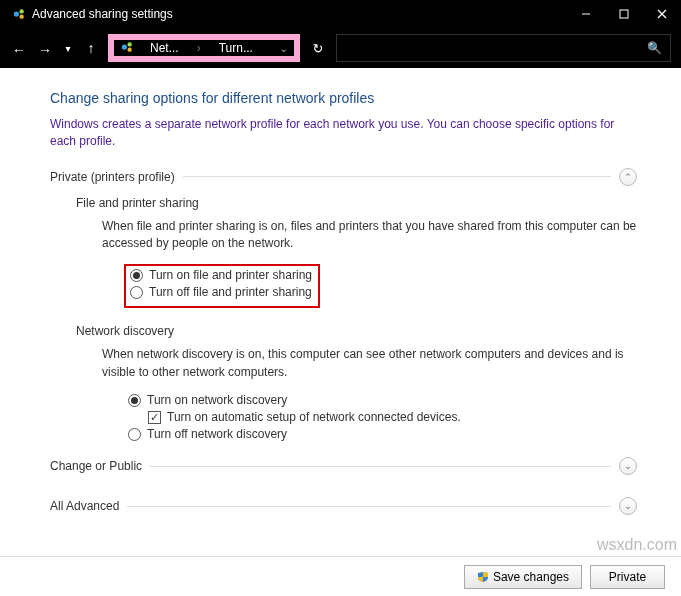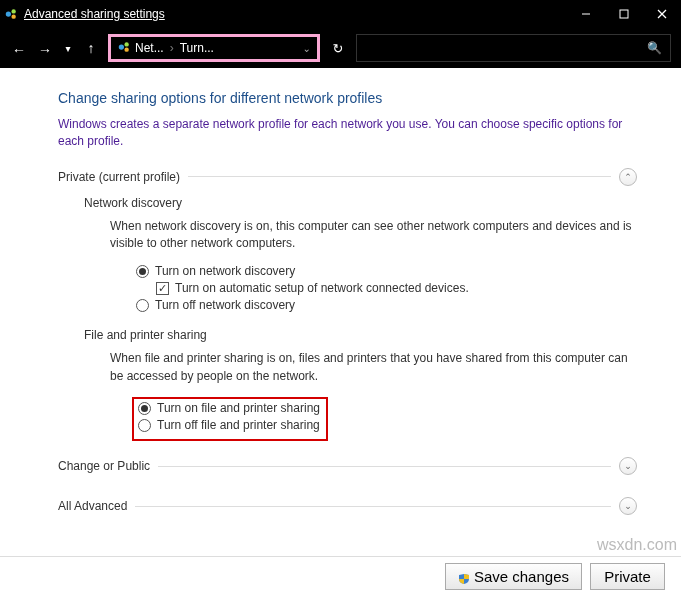--- a/index.html
+++ b/index.html
@@ -1,34 +1,34 @@
 <!DOCTYPE html>
 <html><head>
   <meta charset="utf-8">
   <style>
     * { margin: 0; padding: 0; box-sizing: border-box; font-family: "Segoe UI", Tahoma, sans-serif; }
     body { width: 681px; height: 596px; background: #fff; overflow: hidden; position: relative; }
     
-    .titlebar { background: #000; height: 28px; display: flex; align-items: center; color: #fff; font-size: 12px; padding-left: 4px; text-decoration: underline; }
+    .titlebar { background: #000; height: 28px; display: flex; align-items: center; color: #fff; font-size: 12px; padding-left: 12px; }
     .titlebar .app-icon { width: 14px; height: 14px; margin-right: 6px; display: inline-flex; }
     .titlebar .spacer { flex: 1; }
     .win-controls { display: flex; height: 100%; }
     .win-btn { width: 38px; display: flex; align-items: center; justify-content: center; color: #fff; cursor: default; }
     
     .navbar { background: #000; height: 40px; display: flex; align-items: center; padding: 0 10px; gap: 8px; }
     .nav-arrow { color: #fff; font-size: 14px; width: 18px; text-align: center; cursor: default; }
     .nav-caret { color: #fff; font-size: 10px; width: 12px; text-align: center; }
-    .addressbar { background: #000; border: 3px solid #f9a8d4; height: 28px; width: 212px; display: flex; align-items: center; color: #fff; font-size: 12px; padding: 0 6px; gap: 4px; }
+    .addressbar { background: #000; border: 6px solid #f9a8d4; height: 28px; width: 192px; display: flex; align-items: center; color: #fff; font-size: 12px; padding: 0 6px; gap: 16px; }
     .addressbar .crumb { white-space: nowrap; }
     .addressbar .sep { color: #777; margin: 0 2px; }
     .addressbar .dd { margin-left: auto; color: #aaa; font-size: 10px; }
     .refresh { color: #fff; width: 20px; text-align: center; font-size: 13px; }
     .searchbar { background: #000; border: 1px solid #333; height: 28px; flex: 1; display: flex; align-items: center; padding: 0 8px; color: #888; justify-content: flex-end; font-size: 12px; }
     
-    .content { padding: 22px 44px 10px 50px; font-size: 12px; color: #333; margin-left: 8px; }
+    .content { padding: 22px 44px 10px 50px; font-size: 12px; color: #333; }
     .heading { color: #1e4f8a; font-size: 14px; margin-bottom: 10px; }
     .description { color: #4c1d95; margin-bottom: 18px; line-height: 1.4; }
     
     .section-header { display: flex; align-items: center; margin-bottom: 10px; }
     .section-title { color: #333; font-size: 12px; white-space: nowrap; }
     .section-line { flex: 1; height: 1px; background: #ddd; margin: 0 8px; }
     .collapse-btn { width: 18px; height: 18px; border: 1px solid #bbb; border-radius: 50%; display: flex; align-items: center; justify-content: center; color: #666; font-size: 9px; cursor: default; background: linear-gradient(#fff,#eee); }
     
     .sub-section { margin-left: 26px; margin-bottom: 16px; }
     .sub-title { color: #333; margin-bottom: 8px; }
@@ -36,21 +36,21 @@
     .opts { margin-left: 52px; }
     .radio-row { display: flex; align-items: center; gap: 6px; margin-bottom: 3px; }
     .radio { width: 13px; height: 13px; border: 1px solid #555; border-radius: 50%; display: inline-flex; align-items: center; justify-content: center; background: #fff; }
     .radio.checked::after { content: ""; width: 7px; height: 7px; background: #333; border-radius: 50%; display: block; }
     .check-row { display: flex; align-items: center; gap: 6px; margin: 2px 0 3px 20px; }
     .checkbox { width: 13px; height: 13px; border: 1px solid #555; display: inline-flex; align-items: center; justify-content: center; color: #333; font-size: 11px; line-height: 1; background: #fff; }
     
     .highlight-box { border: 2px solid #d40000; padding: 2px 6px 4px 4px; display: inline-block; margin-left: 48px; }
     
     .footer { position: absolute; bottom: 0; left: 0; right: 0; border-top: 1px solid #ddd; height: 40px; display: flex; align-items: center; justify-content: flex-end; padding-right: 16px; gap: 8px; background: #fff; }
-    .btn { border: 1px solid #aaa; background: linear-gradient(#fdfdfd,#e8e8e8); padding: 4px 12px; font-size: 15px; display: inline-flex; align-items: center; gap: 4px; min-width: 75px; justify-content: center; cursor: default; }
+    .btn { border: 1px solid #aaa; background: linear-gradient(#fdfdfd,#e8e8e8); padding: 4px 12px; font-size: 12px; display: inline-flex; align-items: center; gap: 4px; min-width: 75px; justify-content: center; cursor: default; }
     .shield { width: 12px; height: 12px; }
     .watermark { position: absolute; right: 4px; bottom: 42px; font-size: 16px; color: #bbb; }
   </style>
 </head>
 <body>
 
 <div class="titlebar">
   <span class="app-icon">
     <svg viewBox="0 0 16 16">
         <circle cx="5" cy="8" r="3" fill="#3aa0e0"></circle>
@@ -100,55 +100,55 @@
   <div class="searchbar">
     <span>🔍</span>
   </div>
 </div>
 
 <div class="content">
   <div class="heading">Change sharing options for different network profiles</div>
   <div class="description">Windows creates a separate network profile for each network you use. You can choose specific options for each profile.</div>
 
   <div class="section-header">
-    <span class="section-title">Private (current profile)</span>
+    <span class="section-title">Private (printers profile)</span>
     <span class="section-line"></span>
     <span class="collapse-btn">⌃</span>
+  </div>
+
+  <div class="sub-section">
+    <div class="sub-title">File and printer sharing</div>
+    <div class="sub-desc">When file and printer sharing is on, files and printers that you have shared from this computer can be accessed by people on the network.</div>
+    <div class="highlight-box">
+      <div class="radio-row">
+        <span class="radio checked"></span>
+        <span>Turn on file and printer sharing</span>
+      </div>
+      <div class="radio-row">
+        <span class="radio"></span>
+        <span>Turn off file and printer sharing</span>
+      </div>
+    </div>
   </div>
 
   <div class="sub-section">
     <div class="sub-title">Network discovery</div>
     <div class="sub-desc">When network discovery is on, this computer can see other network computers and devices and is visible to other network computers.</div>
     <div class="opts">
       <div class="radio-row">
         <span class="radio checked"></span>
         <span>Turn on network discovery</span>
       </div>
       <div class="check-row">
         <span class="checkbox">✓</span>
         <span>Turn on automatic setup of network connected devices.</span>
       </div>
       <div class="radio-row">
         <span class="radio"></span>
         <span>Turn off network discovery</span>
-      </div>
-    </div>
-  </div>
-
-  <div class="sub-section">
-    <div class="sub-title">File and printer sharing</div>
-    <div class="sub-desc">When file and printer sharing is on, files and printers that you have shared from this computer can be accessed by people on the network.</div>
-    <div class="highlight-box">
-      <div class="radio-row">
-        <span class="radio checked"></span>
-        <span>Turn on file and printer sharing</span>
-      </div>
-      <div class="radio-row">
-        <span class="radio"></span>
-        <span>Turn off file and printer sharing</span>
       </div>
     </div>
   </div>
 
   <div class="section-header">
     <span class="section-title">Change or Public</span>
     <span class="section-line"></span>
     <span class="collapse-btn">⌄</span>
   </div>
   <div style="height:12px"></div>

